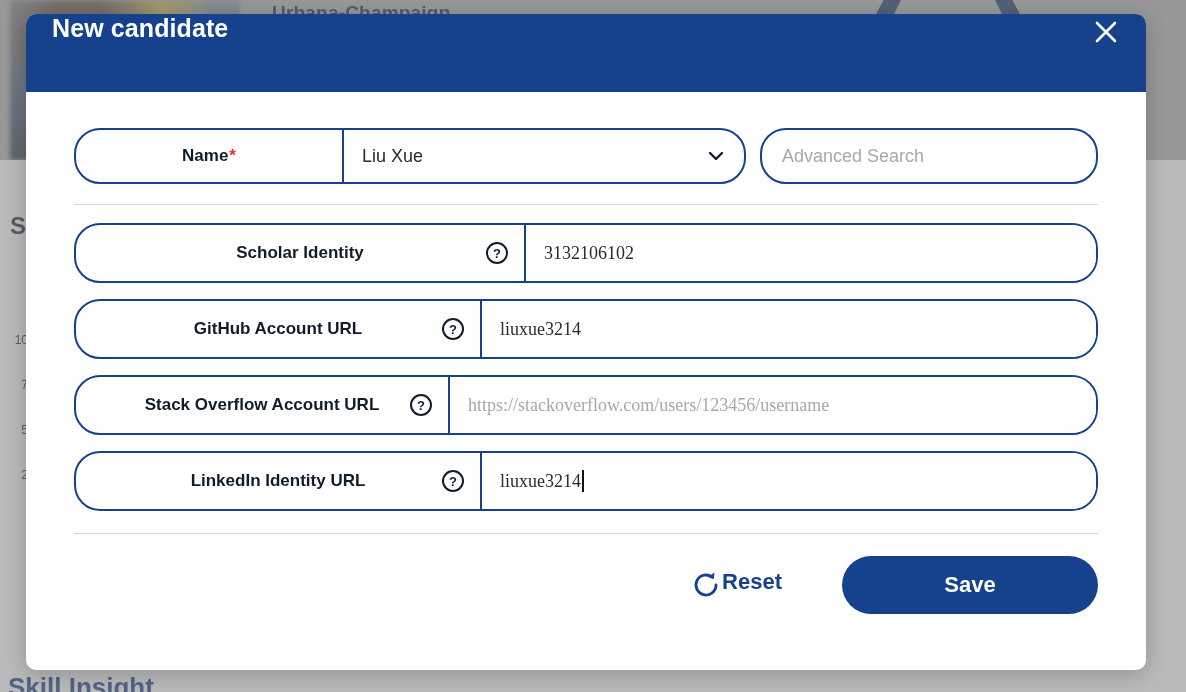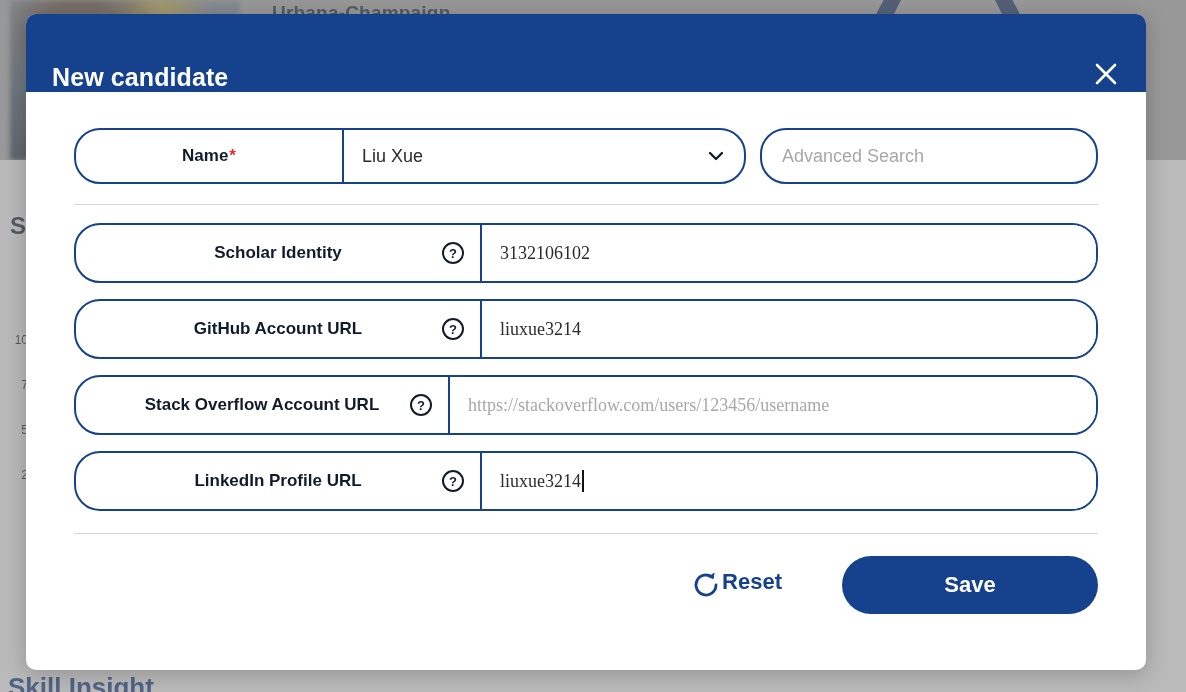--- a/index.html
+++ b/index.html
@@ -126,21 +126,21 @@
     border-radius: 10px;
     box-shadow: 0 4px 22px rgba(0,0,0,0.22);
     overflow: hidden;
   }
 
   .modal-header {
     position: relative;
     height: 78px;
     background: #16418c;
     display: flex;
-    align-items: flex-end;
+    align-items: flex-start;
     justify-content: space-between;
     padding: 0 22px 0 26px;
     box-sizing: border-box;
   }
   .modal-title {
     color: #ffffff;
     font-size: 25px;
     font-weight: 700;
     letter-spacing: .1px;
   }
@@ -285,21 +285,21 @@
   .divider {
     height: 1px;
     background: #d6d6d6;
     margin: 20px 0 18px 0;
   }
   .divider.bottom { margin: 22px 0 0 0; }
 
   .stack { display: flex; flex-direction: column; gap: 16px; }
 
   
-  .lbl-scholar  { width: 406px; }
+  .lbl-scholar  { width: 450px; }
   .lbl-github   { width: 406px; }
   .lbl-stack    { width: 374px; }
   .lbl-linkedin { width: 406px; }
 
   
   .actions {
     display: flex;
     align-items: center;
     justify-content: flex-end;
     gap: 56px;
@@ -427,21 +427,21 @@
             <span class="label-text">Stack Overflow Account URL</span>
             <span class="help-icon">?</span>
           </div>
           <div class="field-value placeholder">
             <span>https://stackoverflow.com/users/123456/username</span>
           </div>
         </div>
 
         <div class="field-row">
           <div class="field-label lbl-linkedin">
-            <span class="label-text">LinkedIn Profile URL</span>
+            <span class="label-text">LinkedIn Identity URL</span>
             <span class="help-icon">?</span>
           </div>
           <div class="field-value">
             <span>liuxue3214</span>
               <span class="caret"></span>
           </div>
         </div>
 
       </div>
 

